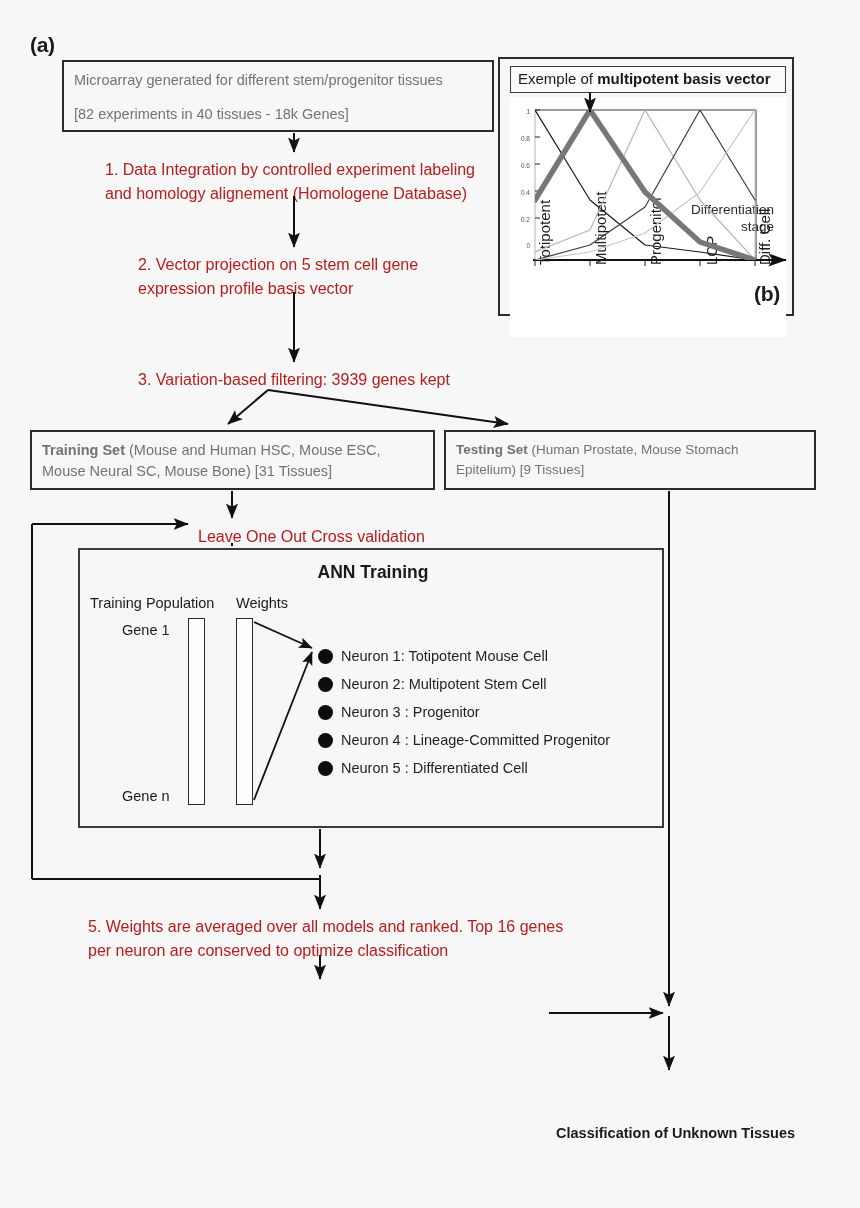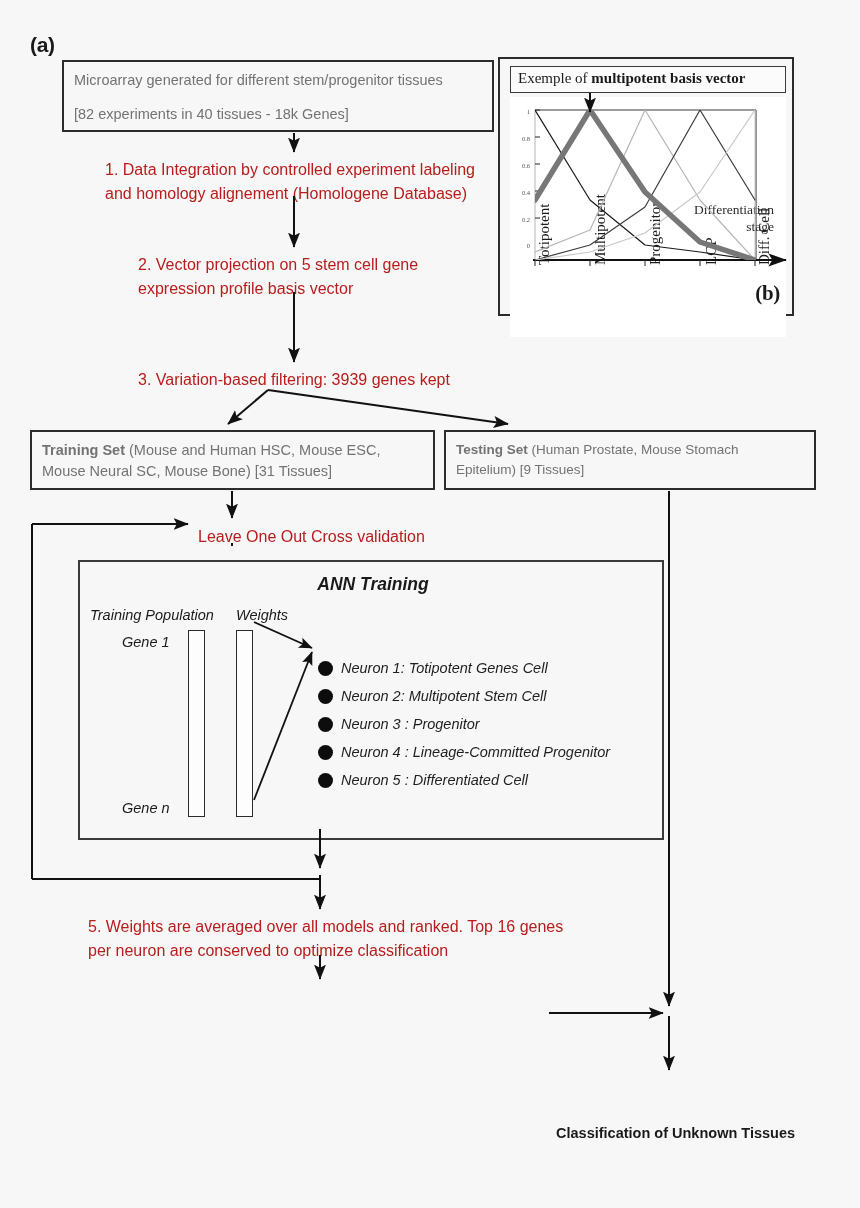--- a/index.html
+++ b/index.html
@@ -158,21 +158,21 @@
     <div>and homology alignement (Homologene Database)</div>
   </div>
 
   <div class="abs flow-text" style="left:138px; top:253px; width:400px;">
     <div>2. Vector projection on 5 stem cell gene</div>
     <div>expression profile basis vector</div>
   </div>
 
   <div class="abs flow-text" style="left:138px; top:368px;">3. Variation-based filtering: 3939 genes kept</div>
 
-  <div class="abs" id="panel-b-frame" style="left:498px; top:57px; width:296px; height:259px;font-family:Liberation Serif, serif;">
+  <div class="abs" id="panel-b-frame" style="left:498px; top:57px; width:296px; height:259px;">
 
     <div class="abs" id="panel-b-title" style="left:10px; top:7px; width:276px; height:27px;">
       <span>Exemple of </span><span class="b">multipotent basis vector</span>
     </div>
 
     <div class="abs" id="panel-b-plot" style="left:10px; top:38px; width:276px; height:240px;">
 
       <div class="y-tick" style="left:2px;  top:11px;">1</div>
       <div class="y-tick" style="left:2px;  top:38px;">0.8</div>
       <div class="y-tick" style="left:2px;  top:65px;">0.6</div>
@@ -204,36 +204,36 @@
 
   <div class="abs box" style="left:444px; top:430px; width:372px; height:60px;">
     <div class="box-text abs" style="left:10px; top:8px; width:358px; font-size:13.5px;">
       <div><span class="b">Testing Set</span><span> (Human Prostate, Mouse Stomach</span></div>
       <div>Epitelium) [9 Tissues]</div>
     </div>
   </div>
 
   <div class="abs flow-text" style="left:198px; top:525px;">Leave One Out Cross validation</div>
 
-  <div class="abs" id="ann-box" style="left:78px; top:560px; width:586px; height:280px;font-style:italic;">
+  <div class="abs" id="ann-box" style="left:78px; top:548px; width:586px; height:280px;">
 
     <div class="abs" id="ann-title" style="left:0; top:12px; width:586px;">ANN Training</div>
 
     <div class="abs ann-col-label" style="left:10px; top:45px;">Training Population</div>
     <div class="abs ann-col-label" style="left:156px; top:45px;">Weights</div>
 
     <div class="abs gene-label" style="left:42px; top:72px;">Gene 1</div>
     <div class="abs gene-label" style="left:42px; top:238px;">Gene n</div>
 
     <div class="abs vbar" style="left:108px; top:68px; width:17px; height:187px;"></div>
     <div class="abs vbar" style="left:156px; top:68px; width:17px; height:187px;"></div>
 
     <div class="neuron-row" style="left:238px; top:98px;">
       <span class="neuron-dot"></span>
-      <span class="neuron-label">Neuron 1: Totipotent Genes Cell</span>
+      <span class="neuron-label">Neuron 1: Totipotent Mouse Cell</span>
     </div>
     <div class="neuron-row" style="left:238px; top:126px;">
       <span class="neuron-dot"></span>
       <span class="neuron-label">Neuron 2: Multipotent Stem Cell</span>
     </div>
     <div class="neuron-row" style="left:238px; top:154px;">
       <span class="neuron-dot"></span>
       <span class="neuron-label">Neuron 3 : Progenitor</span>
     </div>
     <div class="neuron-row" style="left:238px; top:182px;">

